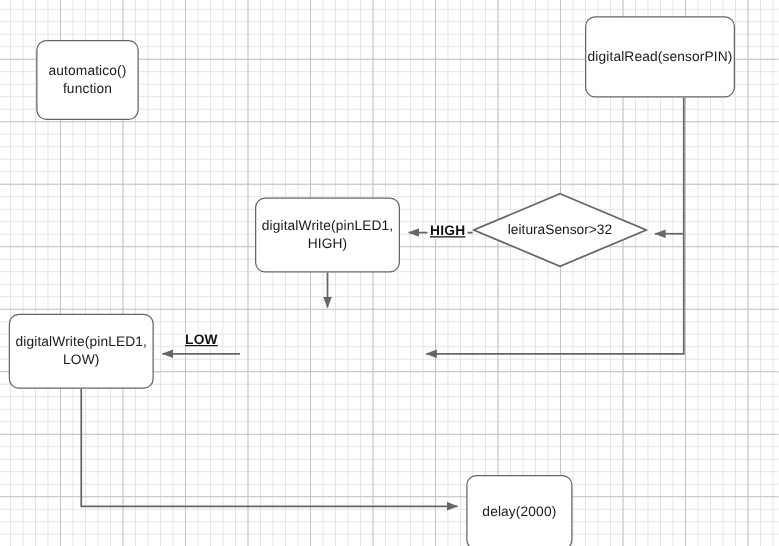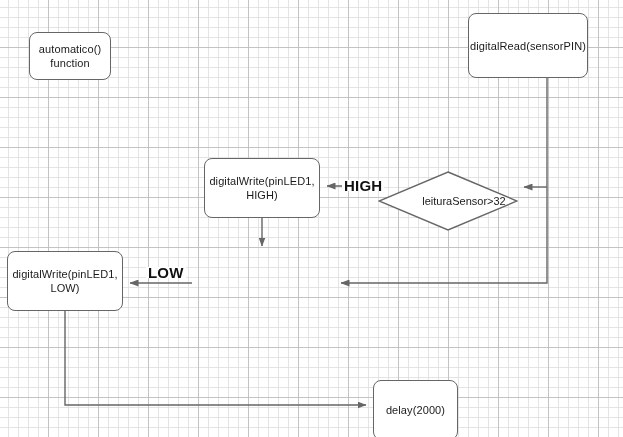--- a/index.html
+++ b/index.html
@@ -65,28 +65,29 @@
     display: flex;
     align-items: center;
     justify-content: center;
     font-size: 11px;
     color: #1a1a1a;
     text-align: center;
     line-height: 14px;
   }
   .edge-label {
     position: absolute;
-    font-size: 15px;
+    font-size: 11px;
     font-weight: bold;
     color: #111111;
     background: #ffffff;
     padding: 0 2px;
     line-height: 11px;
     letter-spacing: 0.2px;
     white-space: nowrap;
+    text-decoration: underline;
   }
 </style>
 </head>
 <body>
 
 <div id="canvas">
 
   <svg class="edge-layer" viewBox="0 0 623 437" width="623" height="437">
     <defs>
       <marker id="arrowhead" markerWidth="9" markerHeight="7" refX="8.5" refY="3.5" orient="auto" markerUnits="userSpaceOnUse">
@@ -101,39 +102,39 @@
 
     <path d="M378,186 L327,186" stroke="#666666" stroke-width="1.4" fill="none" marker-end="url(#arrowhead)"></path>
 
     <path d="M262,218 L262,246" stroke="#666666" stroke-width="1.4" fill="none" marker-end="url(#arrowhead)"></path>
 
     <path d="M192,283 L130,283" stroke="#666666" stroke-width="1.4" fill="none" marker-end="url(#arrowhead)"></path>
 
     <path d="M65,311 L65,405 L366,405" stroke="#666666" stroke-width="1.4" fill="none" marker-end="url(#arrowhead)"></path>
   </svg>
 
-  <div class="node box" style="left:29px; top:32px; width:82px; height:48px;">
+  <div class="node box" style="left:29px; top:32px; width:82px; height:64px;">
     <span>
       <span>automatico()</span><br>
       <span>function</span>
     </span>
   </div>
 
   <div class="node box" style="left:468px; top:13px; width:120px; height:65px;justify-content:center;">
     <span>digitalRead(sensorPIN)</span>
   </div>
 
   <div class="node box" style="left:204px; top:158px; width:116px; height:60px;">
     <span>
       <span>digitalWrite(pinLED1,</span><br>
       <span>HIGH)</span>
     </span>
   </div>
 
-  <div class="diamond-wrap" style="left:378px; top:171px; width:140px; height:60px;padding-left:32px;">
+  <div class="diamond-wrap" style="left:378px; top:154px; width:140px; height:60px;">
     <svg width="140" height="60" viewBox="0 0 140 60">
       <polygon points="70,1 139,30 70,59 1,30" fill="#ffffff" stroke="#666666" stroke-width="1.4"></polygon>
     </svg>
     <div class="diamond-label">leituraSensor&gt;32</div>
   </div>
 
 
   <div class="node box" style="left:7px; top:251px; width:116px; height:60px;">
     <span>
       <span>digitalWrite(pinLED1,</span><br>

